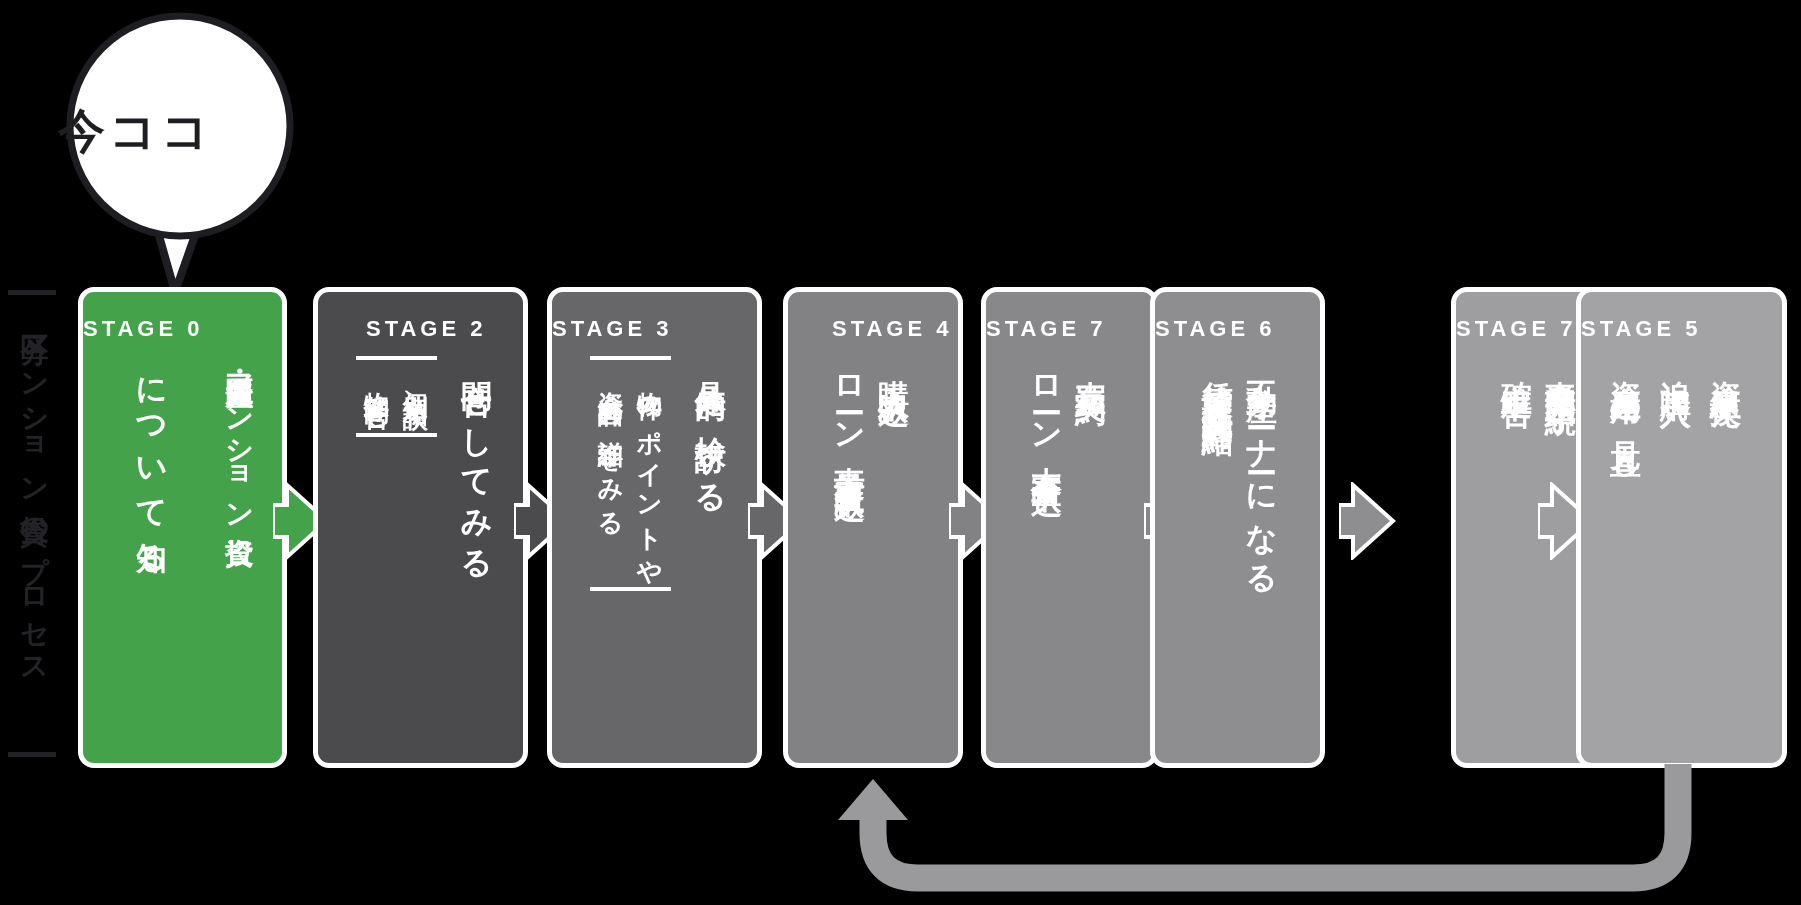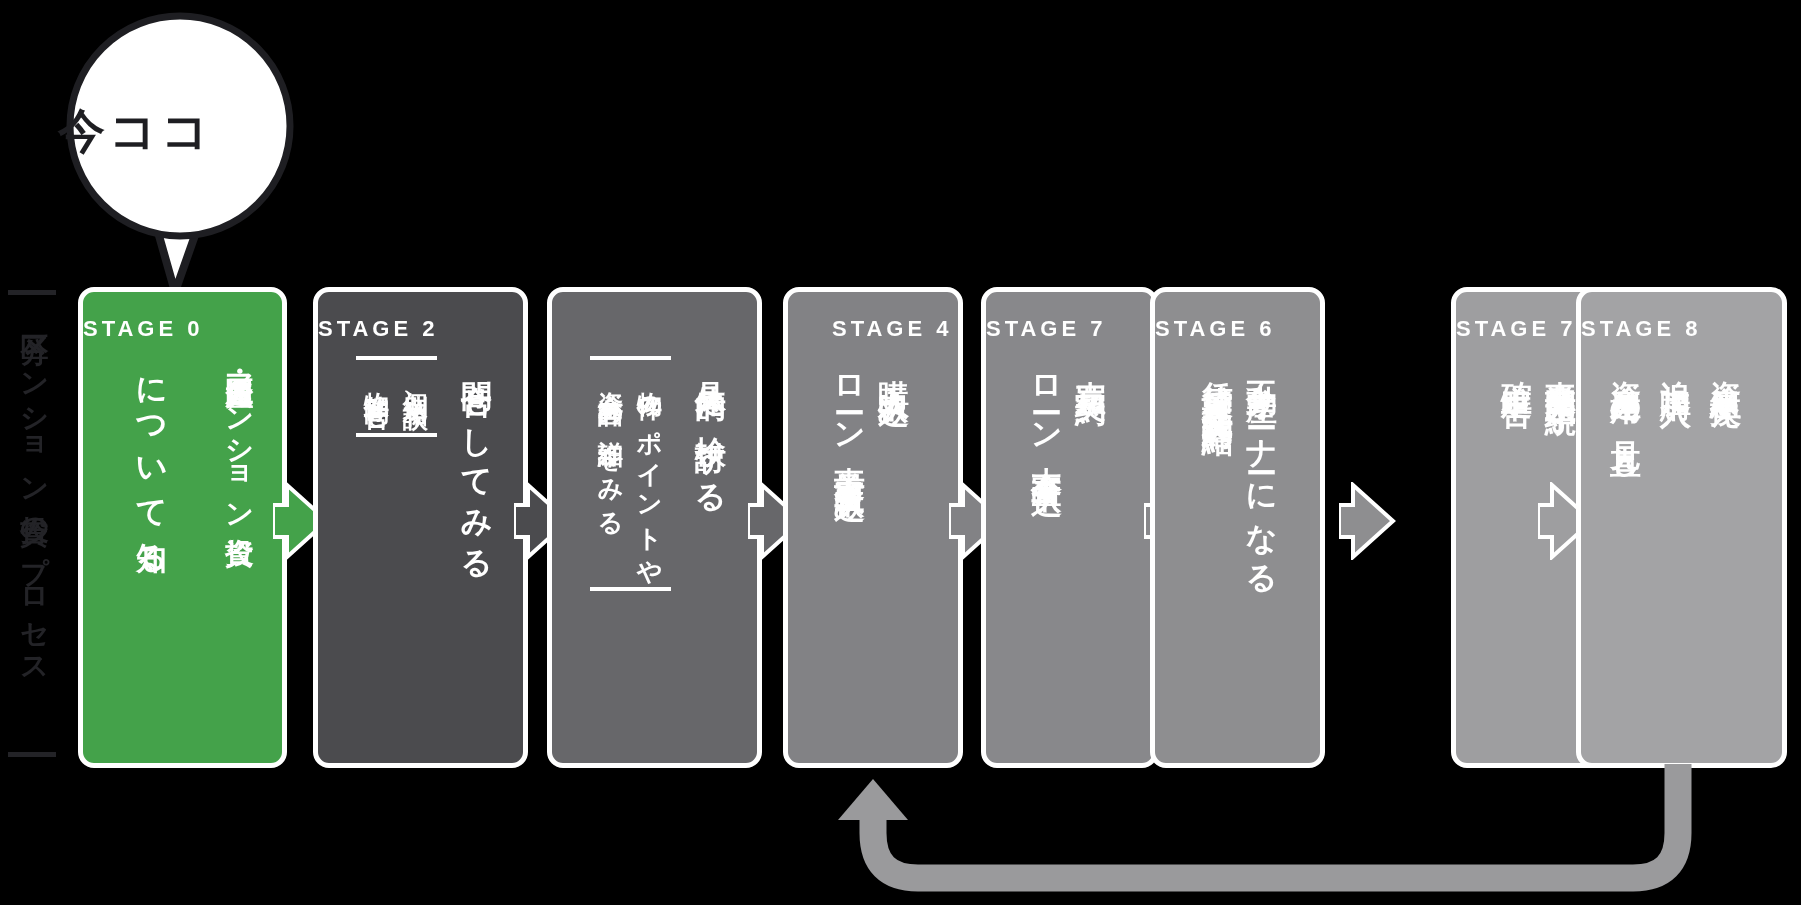--- a/index.html
+++ b/index.html
@@ -66,34 +66,35 @@
     <div class="card" style="left: 78px; width: 209px; background: rgb(68, 162, 74); --colgap: 46px;">
       <div class="stage-header">STAGE 0</div>
       <div class="vbody" style="right: 22px;">
         <div class="vcol main tight">資産運用・区分マンション投資</div>
         <div class="vcol main">について知る</div>
       </div>
     </div>
     <div class="connector" style="left: 273px;"><svg width="58" height="78" viewBox="0 0 58 78">
         <polygon points="0,23 14,23 14,3 54,39 14,75 14,55 0,55" fill="#44a24a" stroke="#ffffff" stroke-width="4" stroke-linejoin="miter"></polygon>
       </svg></div>
-    <div class="card" style="left: 313px; width: 215px; background: rgb(75, 75, 78); --colgap: 18px;">
+    <div class="card" style="left: 313px; width: 215px; background: rgb(75, 75, 78); padding-left: 48px; --colgap: 18px;">
       <div class="stage-header">STAGE 2</div>
       <div class="vbody" style="right: 26px;">
         <div class="vcol main">問合せしてみる</div>
         <div class="subwrap">
           <div class="vcol sub">個別相談、</div>
           <div class="vcol sub">物件問合せ</div>
         </div>
       </div>
     </div>
     <div class="connector" style="left: 514px;"><svg width="58" height="78" viewBox="0 0 58 78">
         <polygon points="0,23 14,23 14,3 54,39 14,75 14,55 0,55" fill="#4b4b4e" stroke="#ffffff" stroke-width="4" stroke-linejoin="miter"></polygon>
       </svg></div>
     <div class="card" style="left: 547px; width: 215px; background: rgb(103, 103, 106); --colgap: 18px;">
+      <div class="stage-header">STAGE 3</div>
       <div class="vbody" style="right: 26px;">
         <div class="vcol main">具体的に検討する</div>
         <div class="subwrap">
           <div class="vcol sub">物件のポイントや</div>
           <div class="vcol sub">資金計画の詳細をみる</div>
         </div>
       </div>
     </div>
     <div class="connector" style="left: 748px;"><svg width="58" height="78" viewBox="0 0 58 78">
         <polygon points="0,23 14,23 14,3 54,39 14,75 14,55 0,55" fill="#67676a" stroke="#ffffff" stroke-width="4" stroke-linejoin="miter"></polygon>
@@ -132,21 +133,21 @@
       <div class="stage-header">STAGE 7</div>
       <div class="vbody" style="right: 42px;">
         <div class="vcol main">事業開始手続</div>
         <div class="vcol main">確定申告</div>
       </div>
     </div>
     <div class="connector" style="left: 1538px;"><svg width="58" height="78" viewBox="0 0 58 78">
         <polygon points="0,23 14,23 14,3 54,39 14,75 14,55 0,55" fill="#9e9ea0" stroke="#ffffff" stroke-width="4" stroke-linejoin="miter"></polygon>
       </svg></div>
     <div class="card" style="left: 1576px; width: 211px; background: rgb(163, 163, 165); --colgap: 8px;">
-      <div class="stage-header">STAGE 8</div>
+      <div class="stage-header">STAGE 5</div>
       <div class="vbody" style="right: 36px;">
         <div class="vcol main">資産組換え</div>
         <div class="vcol main">追加購入</div>
         <div class="vcol main">資産運用の見直し</div>
       </div>
     </div>
   </div>
 
 <svg class="loop-svg" width="1801" height="905" viewBox="0 0 1801 905">
   <path d="M 1678 764 L 1678 833 Q 1678 878 1633 878 L 918 878 Q 873 878 873 833 L 873 816" fill="none" stroke="#9a9a9c" stroke-width="27"></path>

